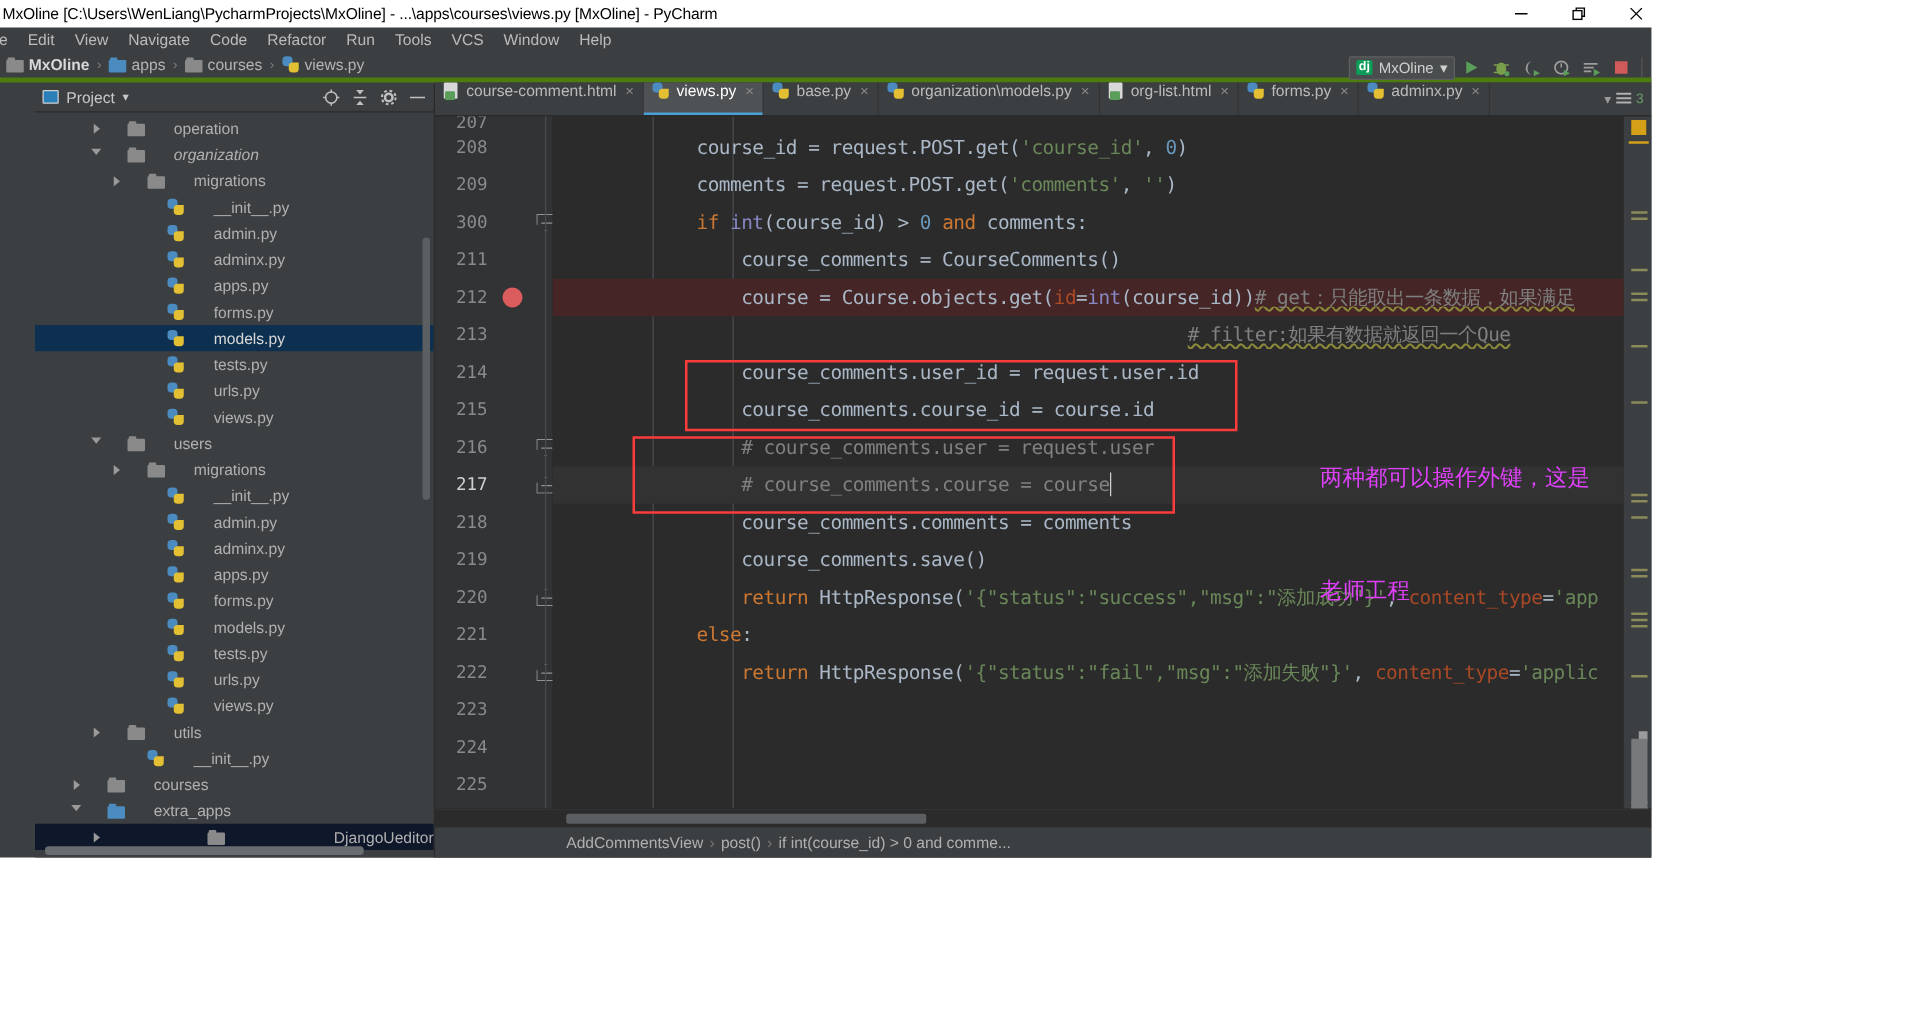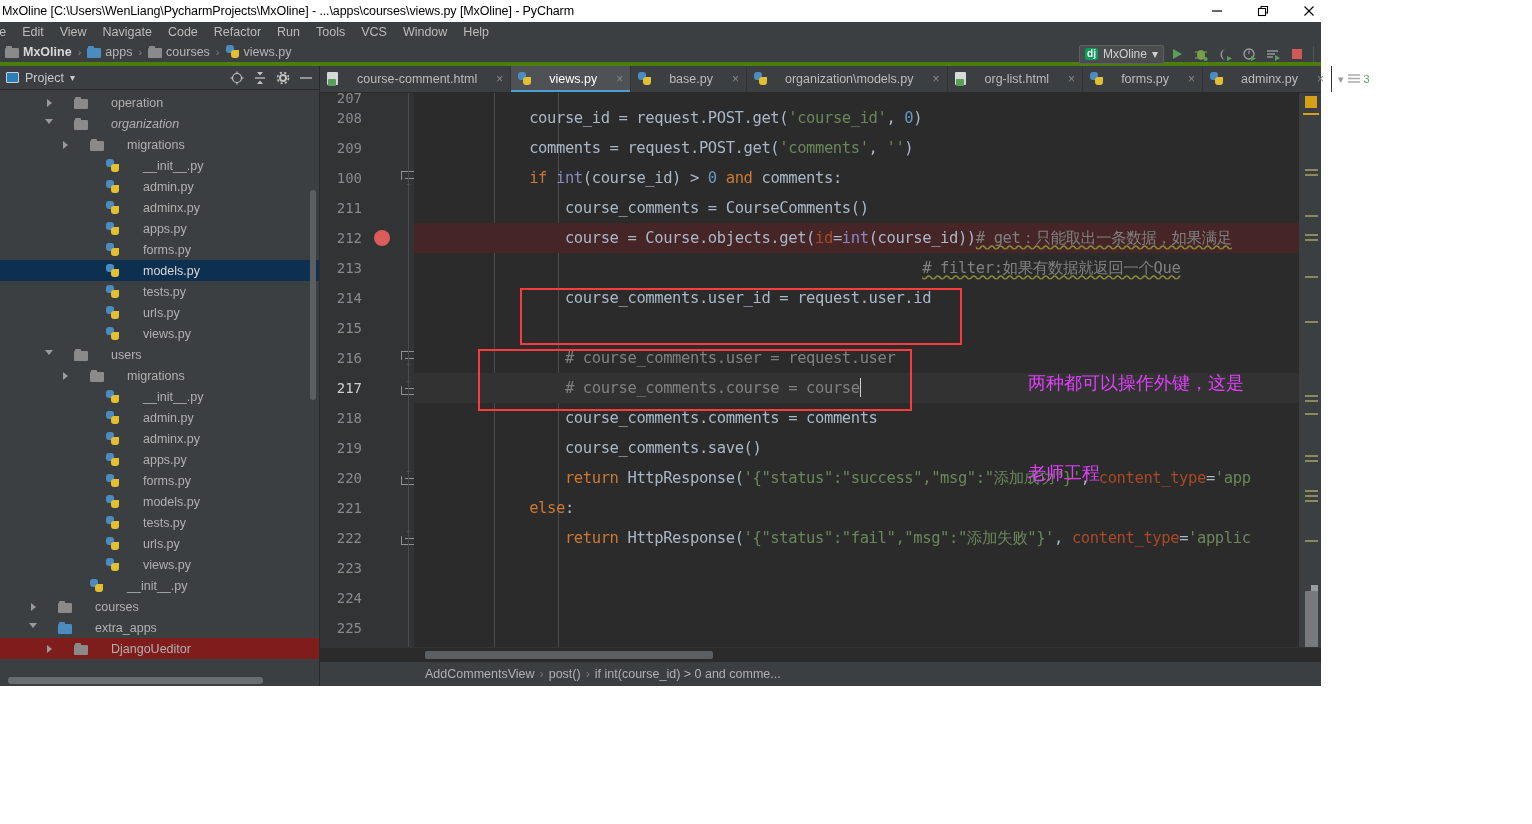--- a/index.html
+++ b/index.html
@@ -82,58 +82,58 @@
               padding:1px 2px; border-radius:2px; line-height:10px;}
   .tbtn { width: 22px; height: 22px; display:flex; align-items:center; justify-content:center; }
   .tbar-sep { width:1px; height:16px; background:#555; margin:0 3px; }
 
   
   .body { flex: 1; display: flex; min-height: 0; }
 
   
   .project {
     width: 320px; background: #3c3f41; display: flex; flex-direction: column;
-    border-right: 1px solid #2b2b2b; flex: 0 0 320px;
+    border-right: 1px solid #2b2b2b; flex: 0 0 320px; margin-left: 28px;
   }
   .project-head {
     height: 24px; display: flex; align-items: center; gap: 6px;
     padding: 0 6px; font-size: 12.5px; color: #c8c8c8;
     border-bottom: 1px solid #2b2b2b; flex:0 0 24px;
   }
   .proj-ico { width:13px;height:11px;border:1.5px solid #cfcfcf;background:#2b7fb8;border-radius:1px;}
   .ph-right { margin-left:auto; display:flex; align-items:center; gap:9px; color:#c0c0c0; }
   .ph-right .pb { width:14px;height:14px;display:flex;align-items:center;justify-content:center; }
   .tree {
     flex: 1; overflow: hidden; position: relative;
     font-size: 12.5px; color: #b0b0b0; padding-top: 2px;
   }
   .trow { height: 21px; display: flex; align-items: center; white-space: nowrap; gap: 18px; }
   .trow.sel { background: #0d3050; color: #d8d8d8; }
-  .trow.cut { background: #7f1d1d; }
+  .trow.cut { background: #0f172a; justify-content: space-between; }
   .tw { width: 14px; display:flex; align-items:center; justify-content:center; flex:0 0 14px; }
   .tri { width:0;height:0;border-left:5px solid #9a9a9a;border-top:4px solid transparent;border-bottom:4px solid transparent;}
   .tri.open { border-left:4px solid transparent;border-right:4px solid transparent;border-top:5px solid #9a9a9a; }
   .tlabel { margin-left: 5px; }
   .tree-scroll {
     position:absolute; right:3px; top:100px; width:6px; height:210px;
     background:#5c5f61; border-radius:3px;
   }
   .tree-hscroll {
     position:absolute; left:8px; bottom:2px; width:255px; height:7px;
     background:#6a6d6f; border-radius:3px;
   }
 
   
   .editor { flex: 1; display: flex; flex-direction: column; min-width: 0; background: #2b2b2b; }
   .tabs {
     height: 27px; background: #3c3f41; display: flex; align-items: stretch;
     flex: 0 0 27px; position: relative; border-bottom: 1px solid #2b2b2b;
   }
   .tab {
-    display: flex; align-items: center; gap: 17px; padding: 0 7px;
+    display: flex; align-items: flex-start; gap: 5px; padding: 0 7px;
     font-size: 12.5px; color: #bbbbbb; border-right: 1px solid #313335;
     white-space: nowrap; position: relative;
   }
   .tab.active { background: #4e5254; color: #ffffff; }
   .tab.active::after {
     content:''; position:absolute; left:0; right:0; bottom:0; height:2px; background:#4a9fd4;
   }
   .tab-x { color:#888; font-size:12px; margin-left:2px; }
   .tabs-right { margin-left:auto; display:flex; align-items:center; gap:3px; padding:0 6px; color:#9a9a9a; font-size:11px;}
 
@@ -479,20 +479,27 @@
           <div class="trow" style="padding-left: 74px;">
             <span class="tw"></span>
             <span class="ico-py"></span>
             <span class="tlabel">urls.py</span>
           </div>
           <div class="trow" style="padding-left: 74px;">
             <span class="tw"></span>
             <span class="ico-py"></span>
             <span class="tlabel">views.py</span>
           </div>
+          <div class="trow" style="padding-left: 42px;">
+            <span class="tw">
+              <span class="tri"></span>
+            </span>
+            <span class="ico-folder grey"></span>
+            <span class="tlabel">utils</span>
+          </div>
           <div class="trow" style="padding-left: 58px;">
             <span class="tw"></span>
             <span class="ico-py"></span>
             <span class="tlabel">__init__.py</span>
           </div>
           <div class="trow" style="padding-left: 26px;">
             <span class="tw">
               <span class="tri"></span>
             </span>
             <span class="ico-folder grey"></span>
@@ -571,21 +578,21 @@
             <div class="gline" style="height: 10px; overflow: hidden;">
               <span class="gnum" style="line-height:4px;">207</span>
             </div>
             <div class="gline">
               <span class="gnum">208</span>
             </div>
             <div class="gline">
               <span class="gnum">209</span>
             </div>
             <div class="gline">
-              <span class="gnum">100</span>
+              <span class="gnum">300</span>
               <span class="fold top" style="top: 8px;">
                 <span class="fold-line"></span>
               </span>
             </div>
             <div class="gline">
               <span class="gnum">211</span>
             </div>
             <div class="gline">
               <span class="gnum">212</span>
               <span class="bp"></span>
@@ -647,21 +654,21 @@
           <div class="ind1"></div>
           <div class="ind2"></div>
         <div style="height: 10px;"></div>
             <div class="cline"><span class="t-def">            </span><span class="t-def">course_id = request.POST.get(</span><span class="t-str">'course_id'</span><span class="t-def">, </span><span class="t-num">0</span><span class="t-def">)</span></div>
             <div class="cline"><span class="t-def">            </span><span class="t-def">comments = request.POST.get(</span><span class="t-str">'comments'</span><span class="t-def">, </span><span class="t-str">''</span><span class="t-def">)</span></div>
             <div class="cline"><span class="t-def">            </span><span class="t-kw">if</span><span class="t-def"> </span><span class="t-bi">int</span><span class="t-def">(course_id) &gt; </span><span class="t-num">0</span><span class="t-def"> </span><span class="t-kw">and</span><span class="t-def"> comments:</span></div>
             <div class="cline"><span class="t-def">                </span><span class="t-def">course_comments = CourseComments()</span></div>
             <div class="cline err"><span class="t-def">                </span><span class="t-def">course = Course.objects.get(</span><span class="t-kwarg">id</span><span class="t-def">=</span><span class="t-bi">int</span><span class="t-def">(course_id))</span><span class="t-cmt squig"># get：只能取出一条数据，如果满足</span></div>
             <div class="cline"><span class="t-def">                                                        </span><span class="t-cmt squig"># filter:如果有数据就返回一个Que</span></div>
             <div class="cline"><span class="t-def">                </span><span class="t-def">course_comments.user_id = request.user.id</span></div>
-            <div class="cline"><span class="t-def">                </span></div>
+            <div class="cline"><span class="t-def">                </span><span class="t-def">course_comments.course_id = course.id</span></div>
             <div class="cline"><span class="t-def">                </span><span class="t-cmt"># course_comments.user = request.user</span></div>
             <div class="cline cur"><span class="t-def">                </span><span class="t-cmt"># course_comments.course = course</span><span class="caret"></span></div>
             <div class="cline"><span class="t-def">                </span><span class="t-def">course_comments.comments = comments</span></div>
             <div class="cline"><span class="t-def">                </span><span class="t-def">course_comments.save()</span></div>
             <div class="cline"><span class="t-def">                </span><span class="t-kw">return</span><span class="t-def"> HttpResponse(</span><span class="t-str">'{"status":"success","msg":"添加成功"}'</span><span class="t-def">, </span><span class="t-kwarg">content_type</span><span class="t-def">=</span><span class="t-str">'app</span></div>
             <div class="cline"><span class="t-def">            </span><span class="t-kw">else</span><span class="t-def">:</span></div>
             <div class="cline"><span class="t-def">                </span><span class="t-kw">return</span><span class="t-def"> HttpResponse(</span><span class="t-str">'{"status":"fail","msg":"添加失败"}'</span><span class="t-def">, </span><span class="t-kwarg">content_type</span><span class="t-def">=</span><span class="t-str">'applic</span></div>
             <div class="cline"></div>
             <div class="cline"></div>
             <div class="cline"></div>

